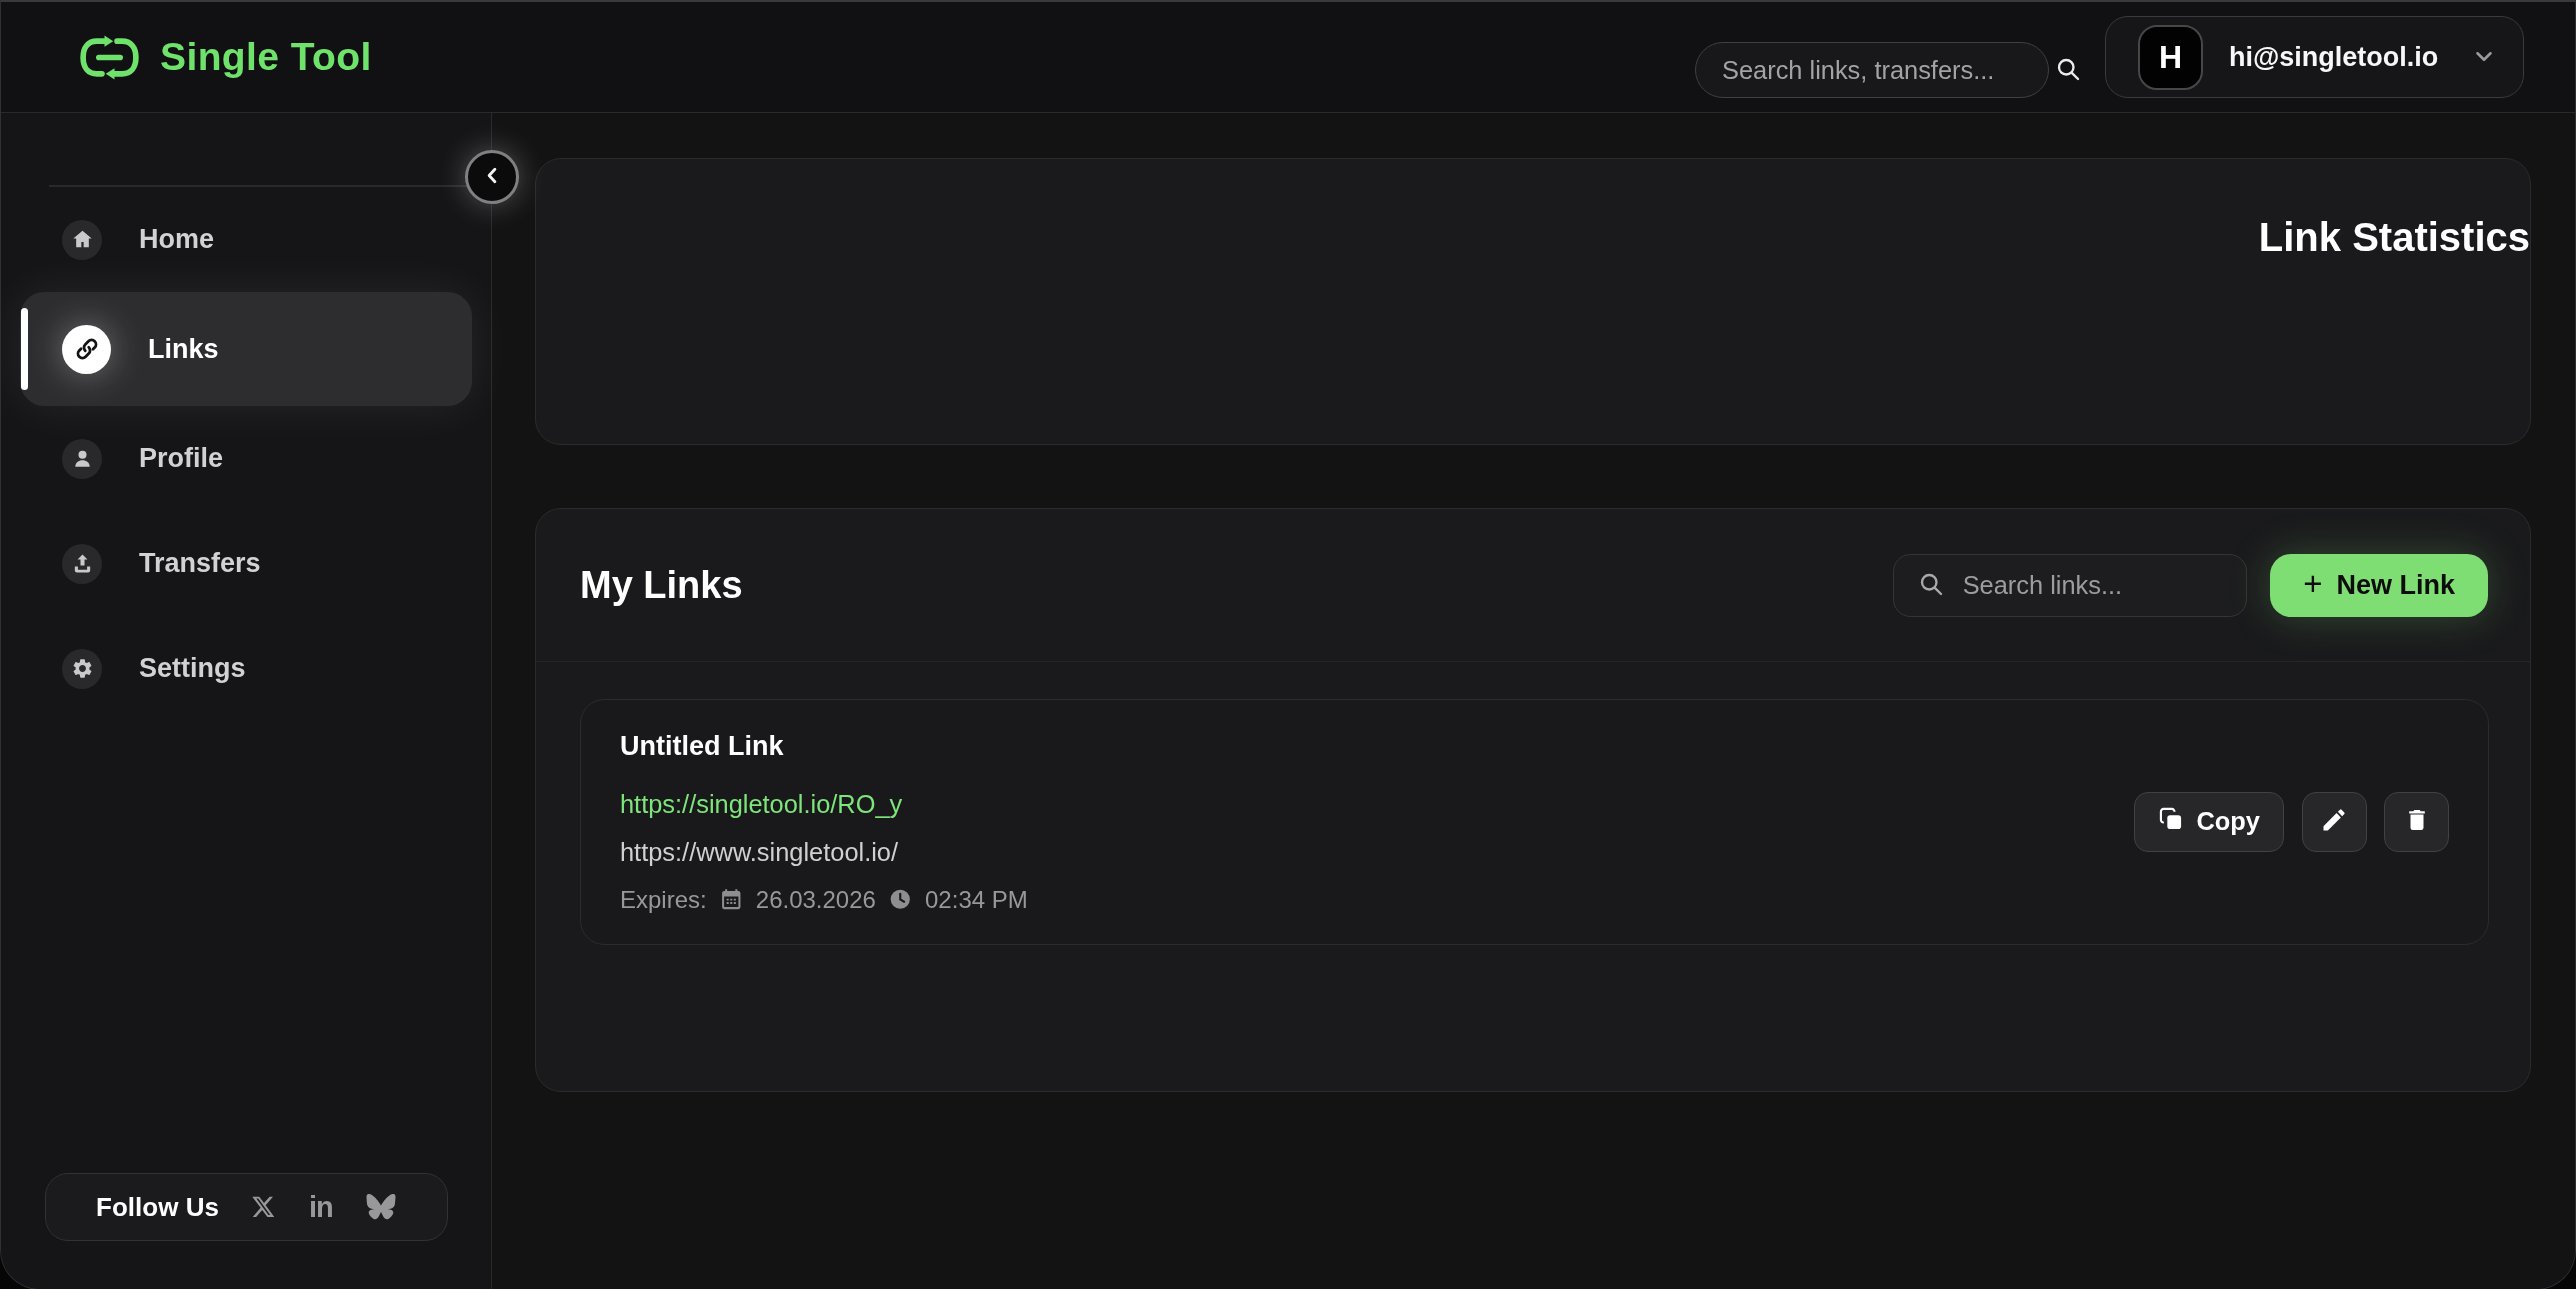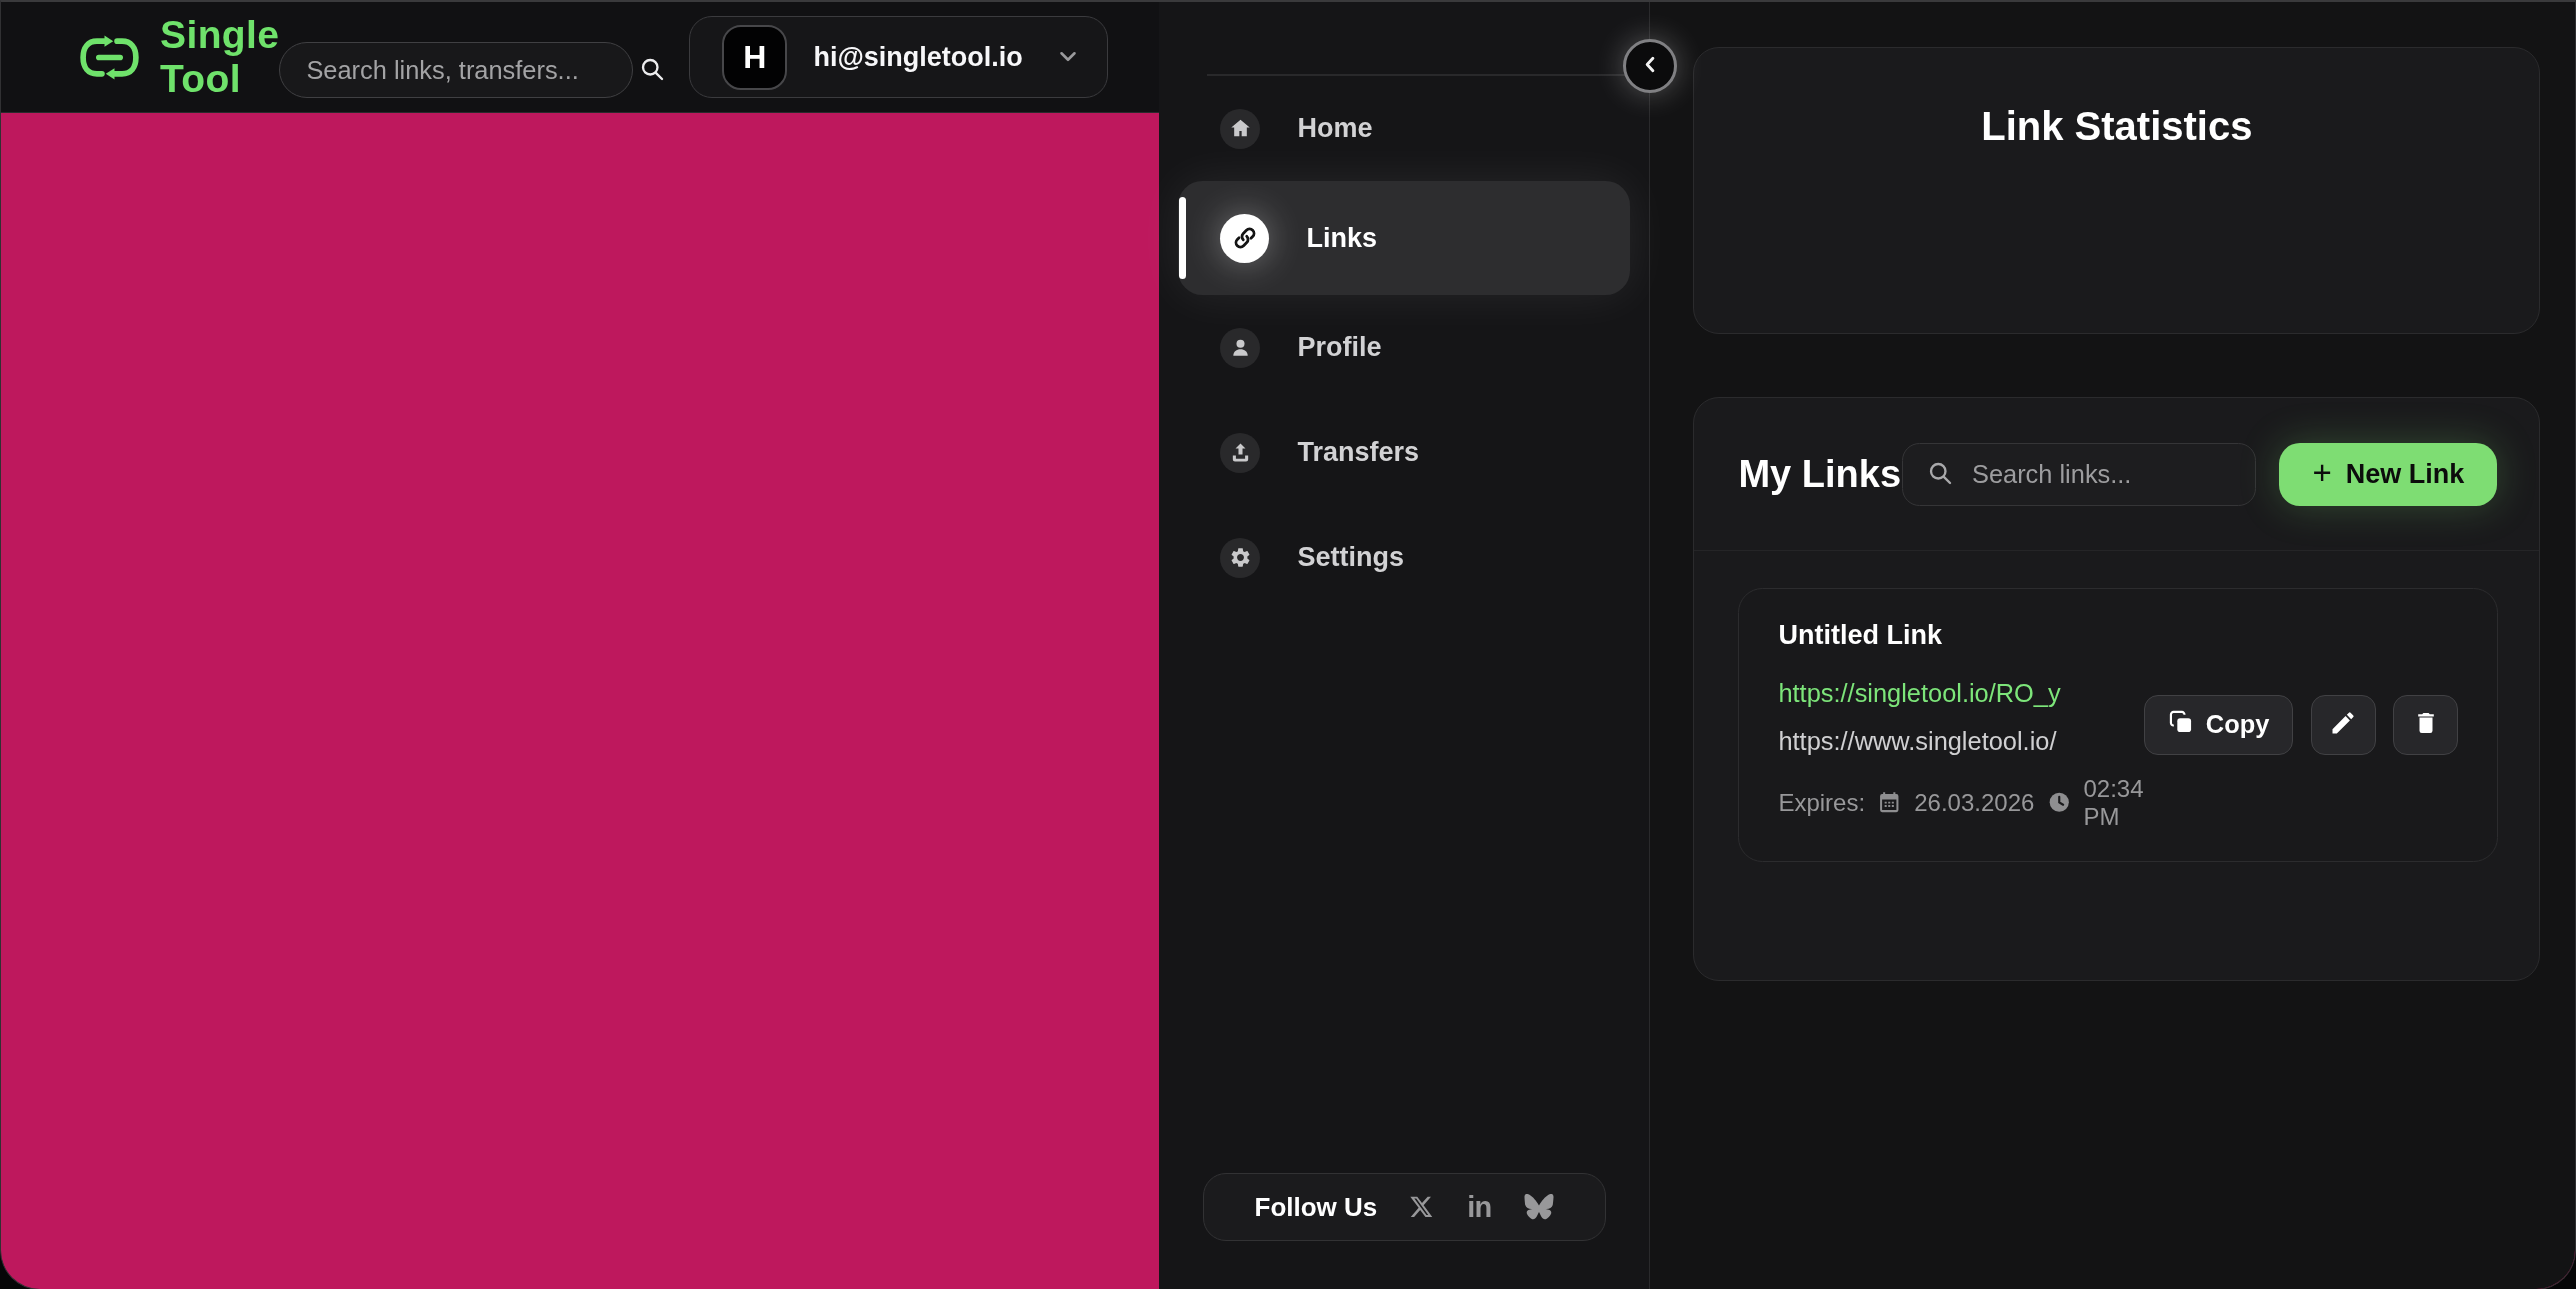--- a/index.html
+++ b/index.html
@@ -1,21 +1,21 @@
 <!DOCTYPE html>
 <html style="font-size:14px"><head>
 <meta charset="utf-8">
 <style>
   * { margin:0; padding:0; box-sizing:border-box; }
   html,body { background:#060607; }
   body { width:2576px; height:1290px; font-family:"Liberation Sans","DejaVu Sans",sans-serif; }
 
   .page{
-    width:2576px; height:1290px; display:flex; flex-direction:row;
-    background:#be185d; border:1.8px solid #313133; border-top:2.6px solid #3a3a3c;
+    width:2576px; height:1290px; display:flex; flex-direction:column;
+    background:#0f172a; border:1.8px solid #313133; border-top:2.6px solid #3a3a3c;
     border-radius:0 0 40px 40px; overflow:hidden;
   }
 
   
   .topbar{
     height:111px; flex:0 0 111px; background:#111113; border-bottom:1.8px solid #2a2a2c;
     display:flex; align-items:center; padding:0 51px 0 77px;
   }
   .logo{ display:flex; align-items:center; gap:19px; color:#6fe26b; cursor:pointer;}
   .logo svg{ display:block; }
@@ -85,21 +85,21 @@
   .follow-label{ font-size:26px; font-weight:800; color:#ffffff; }
   .social{ color:#98989a; display:flex; align-items:center; cursor:pointer; }
   .social.linkedin{ font-size:29px; font-weight:800; letter-spacing:-0.9px; }
 
   
   .main{ flex:1; background:#131314; padding:45px 44px 0 43px; overflow:hidden; }
   .card{
     background:#1a1a1c; border:1.8px solid #2b2b2d; border-radius:26px;
   }
   .stats-card{ height:287px; margin-bottom:63px; }
-  .stats-title{ text-align:center; padding-top:56px; font-size:40px; font-weight:700; color:#ffffff; }
+  .stats-title{ text-align:right; padding-top:56px; font-size:40px; font-weight:700; color:#ffffff; }
   .stats-row{ margin-top:74px; padding:0 56px; display:flex; align-items:center; justify-content:space-between; }
   .usage-left{ display:flex; align-items:center; gap:28px; }
   .usage-ic{ color:#79e070; display:flex; }
   .usage-label{ font-size:29px; font-weight:700; color:#d7d7d9; }
   .usage-value{ font-size:30px; font-weight:700; color:#fafafc; }
 
   .mylinks-card{ height:584px; }
   .mylinks-header{ height:153px; display:flex; align-items:center; padding:0 42px 0 44px; border-bottom:1.8px solid #252527; }
   .mylinks-title{ font-size:38px; font-weight:700; color:#ffffff; }
   .header-right{ margin-left:auto; display:flex; align-items:center; gap:23px; }

